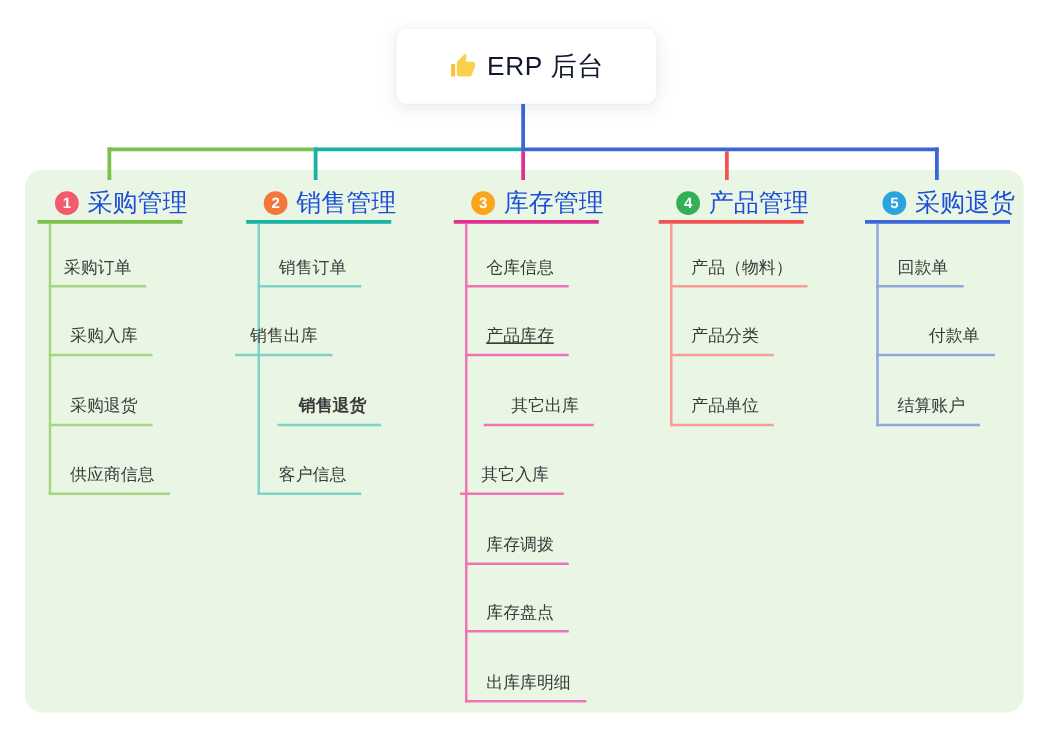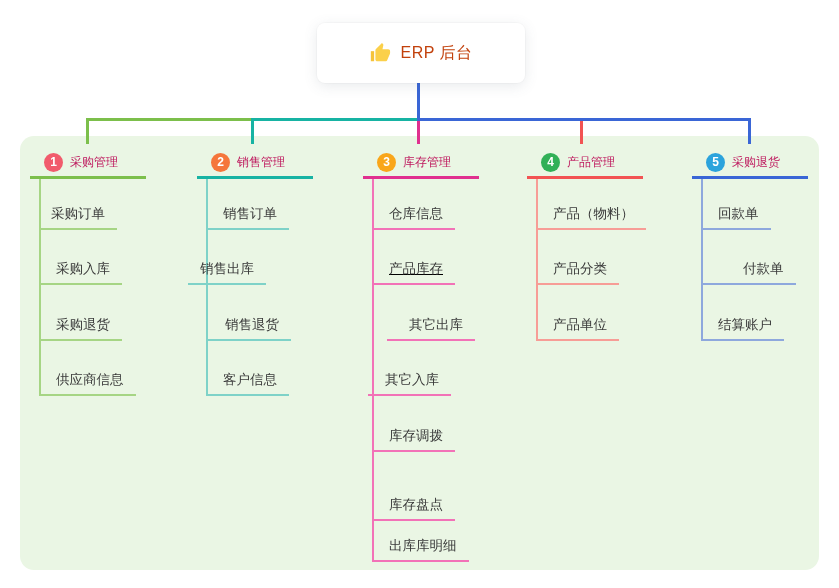--- a/index.html
+++ b/index.html
@@ -24,22 +24,22 @@
     position:absolute;
     left:317px;top:23px;
     width:208px;height:60px;
     background:#fff;
     border-radius:8px;
     box-shadow:0 3px 14px rgba(80,90,110,.13), 0 0 0 1px rgba(0,0,0,.02);
     display:flex;align-items:center;justify-content:center;
     gap:9px;
   }
   .root-label{
-    font-size:16px;
-    color:#c2410c;
+    font-size:21px;
+    color:#0f172a;
     font-weight:500;
     letter-spacing:.5px;
   }
   .hline,.vline{position:absolute;}
   .topic{
     position:absolute;
     top:148px;
     width:116px;height:31px;
     box-sizing:border-box;
     display:flex;align-items:center;
@@ -49,22 +49,22 @@
   }
   .badge{
     width:19px;height:19px;
     border-radius:50%;
     color:#fff;
     font-size:12px;font-weight:bold;
     display:flex;align-items:center;justify-content:center;
     flex:0 0 auto;
   }
   .topic-label{
-    font-size:12px;
-    color:#be185d;
+    font-size:20px;
+    color:#1d4ed8;
     white-space:nowrap;
   }
   .spine{
     position:absolute;
     width:2px;
   }
   .child{
     position:absolute;
     height:30px;
     box-sizing:border-box;
@@ -117,21 +117,21 @@
         <span class="badge" style="background: rgb(245, 118, 59);">2</span>
         <span class="topic-label">销售管理</span>
       </div>
       <div class="spine" style="left: 206px; top: 179px; height: 217.2px; background: rgb(126, 210, 200);"></div>
       <div class="child" style="left: 206px; top: 200px; border-bottom-color: rgb(126, 210, 200);">
         <span class="child-label">销售订单</span>
       </div>
       <div class="child" style="left: 188px; top: 255.4px; border-bottom-color: rgb(126, 210, 200); padding-left: 12px;">
         <span class="child-label">销售出库</span>
       </div>
-      <div class="child" style="left: 208px; top: 310.8px; border-bottom-color: rgb(126, 210, 200);">
+      <div class="child" style="left: 222px; top: 310.8px; border-bottom-color: rgb(126, 210, 200); font-weight: bold;">
         <span class="child-label">销售退货</span>
       </div>
       <div class="child" style="left: 206px; top: 366.2px; border-bottom-color: rgb(126, 210, 200);">
         <span class="child-label">客户信息</span>
       </div>
       <div class="topic" style="left: 363px; border-bottom-color: rgb(224, 48, 143);">
         <span class="badge" style="background: rgb(249, 166, 26);">3</span>
         <span class="topic-label">库存管理</span>
       </div>
       <div class="spine" style="left: 372px; top: 179px; height: 383.4px; background: rgb(242, 114, 183);"></div>
@@ -143,21 +143,21 @@
       </div>
       <div class="child" style="left: 387px; top: 310.8px; border-bottom-color: rgb(242, 114, 183); padding-left: 22px;">
         <span class="child-label">其它出库</span>
       </div>
       <div class="child" style="left: 368px; top: 366.2px; border-bottom-color: rgb(242, 114, 183); text-align: center;">
         <span class="child-label">其它入库</span>
       </div>
       <div class="child" style="left: 372px; top: 421.6px; border-bottom-color: rgb(242, 114, 183);">
         <span class="child-label">库存调拨</span>
       </div>
-      <div class="child" style="left: 372px; top: 491px; border-bottom-color: rgb(242, 114, 183);">
+      <div class="child" style="left: 372px; top: 476px; border-bottom-color: rgb(242, 114, 183);">
         <span class="child-label">库存盘点</span>
       </div>
       <div class="child" style="left: 372px; top: 532.4px; border-bottom-color: rgb(242, 114, 183);">
         <span class="child-label">出库库明细</span>
       </div>
       <div class="topic" style="left: 527px; border-bottom-color: rgb(242, 83, 83);">
         <span class="badge" style="background: rgb(49, 176, 87);">4</span>
         <span class="topic-label">产品管理</span>
       </div>
       <div class="spine" style="left: 536px; top: 179px; height: 161.8px; background: rgb(247, 157, 150);"></div>

